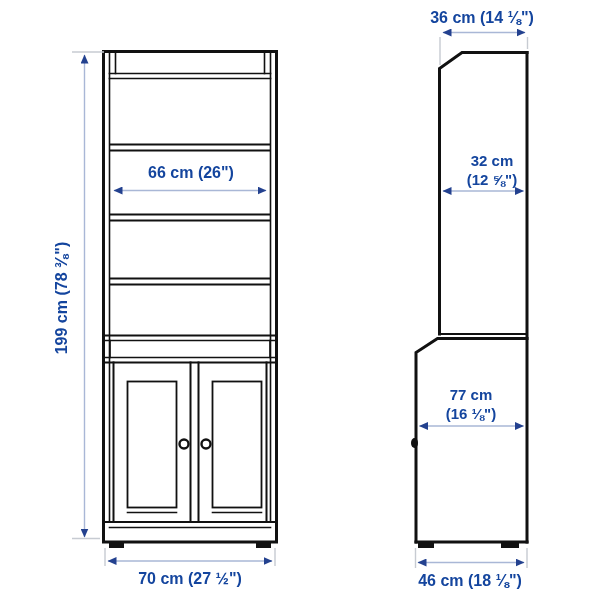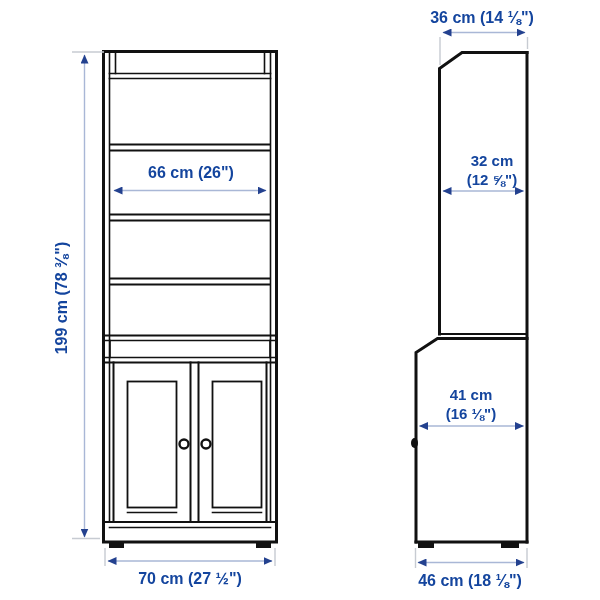--- a/index.html
+++ b/index.html
@@ -123,19 +123,19 @@
   <div class="dim-label" style="left:190px;top:578px;">70 cm (27 ½")</div>
 
   <div class="dim-label" style="left:482px;top:17px;">36 cm (14 ⅛")</div>
 
   <div class="dim-label stacked" style="left:484px;top:170px;margin-left:8px;">
     <span style="display:block">32 cm</span>
     <span style="display:block">(12 ⅝")</span>
   </div>
 
   <div class="dim-label stacked" style="left:471px;top:404px;">
-    <span style="display:block">41 cm</span>
+    <span style="display:block">77 cm</span>
     <span style="display:block">(16 ⅛")</span>
   </div>
 
   <div class="dim-label" style="left:470px;top:580px;">46 cm (18 ⅛")</div>
 
 </div>
 
 </body></html>

